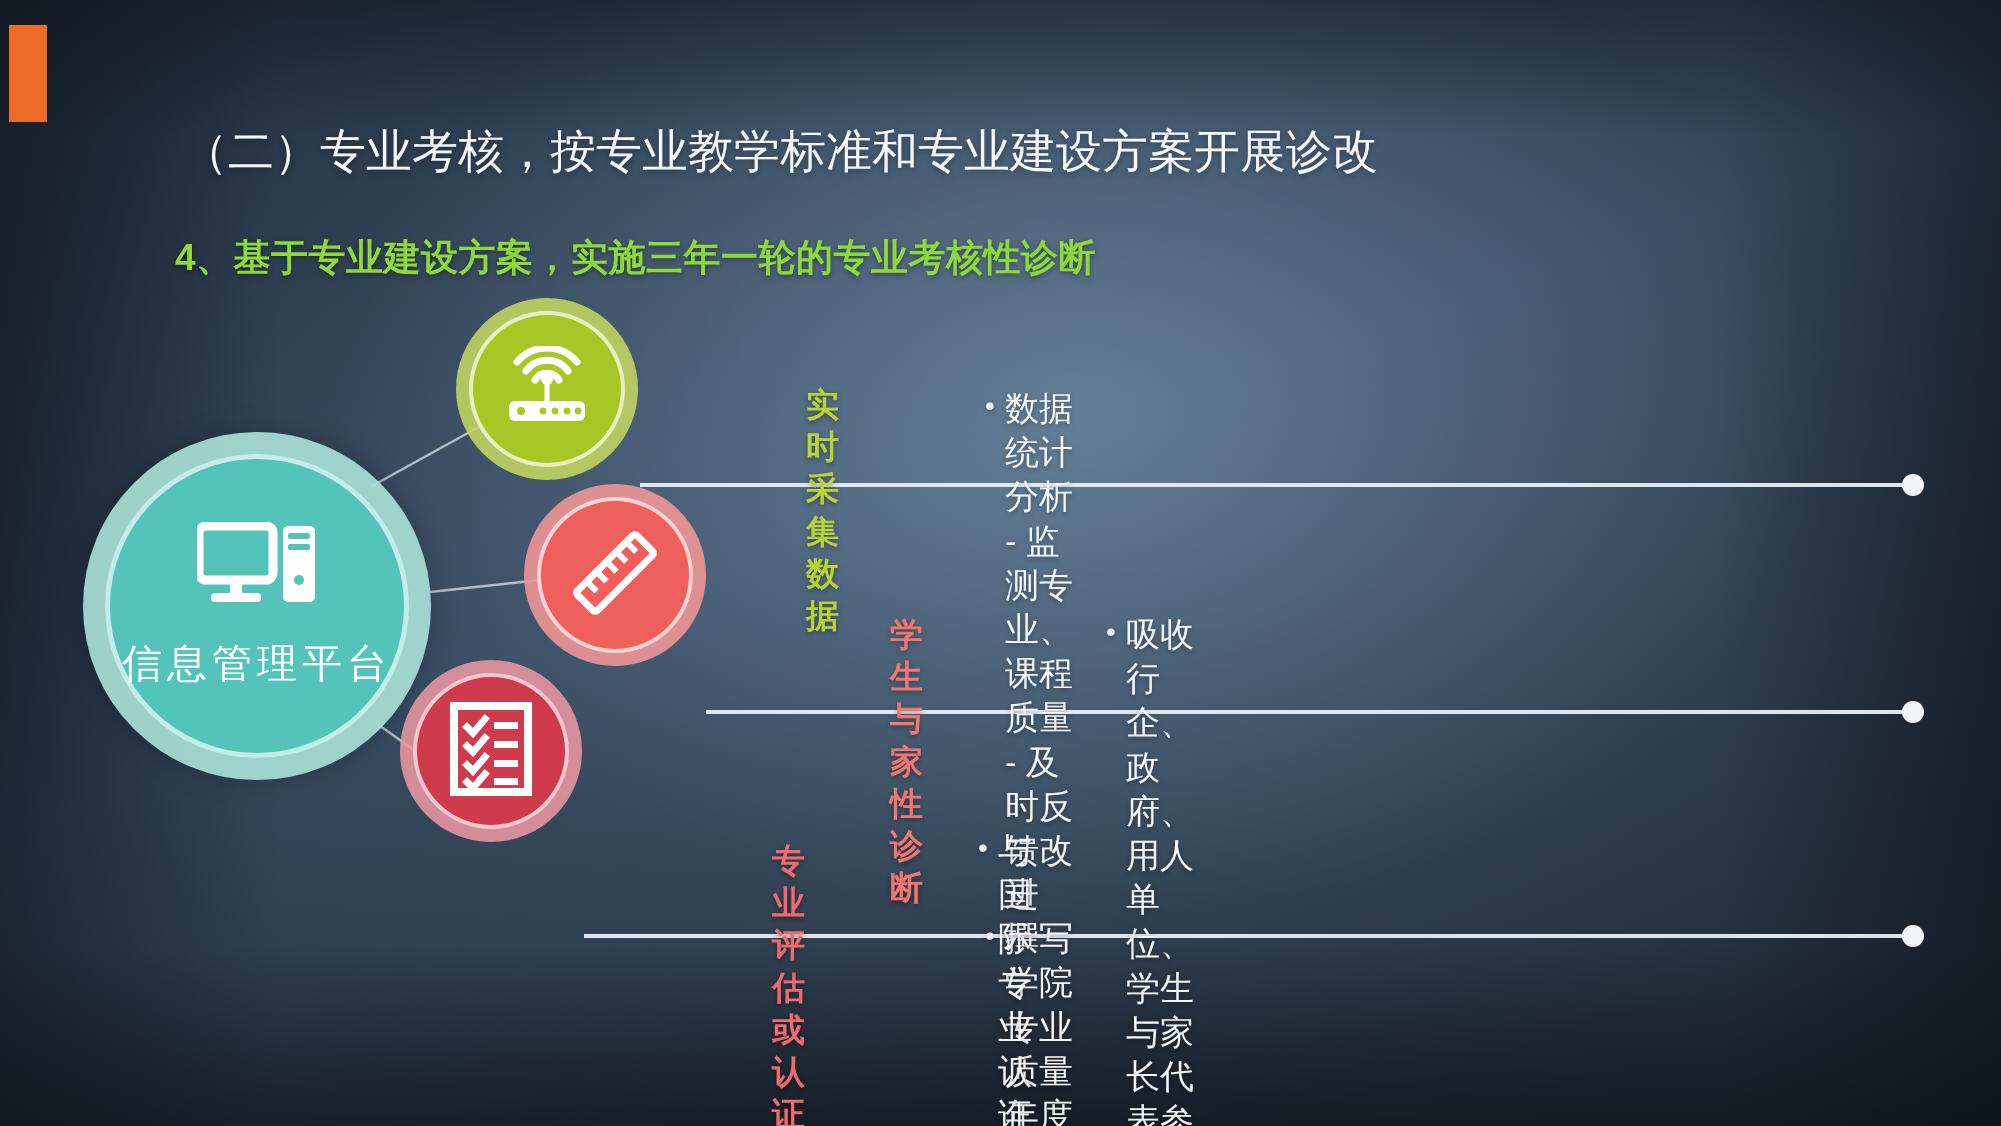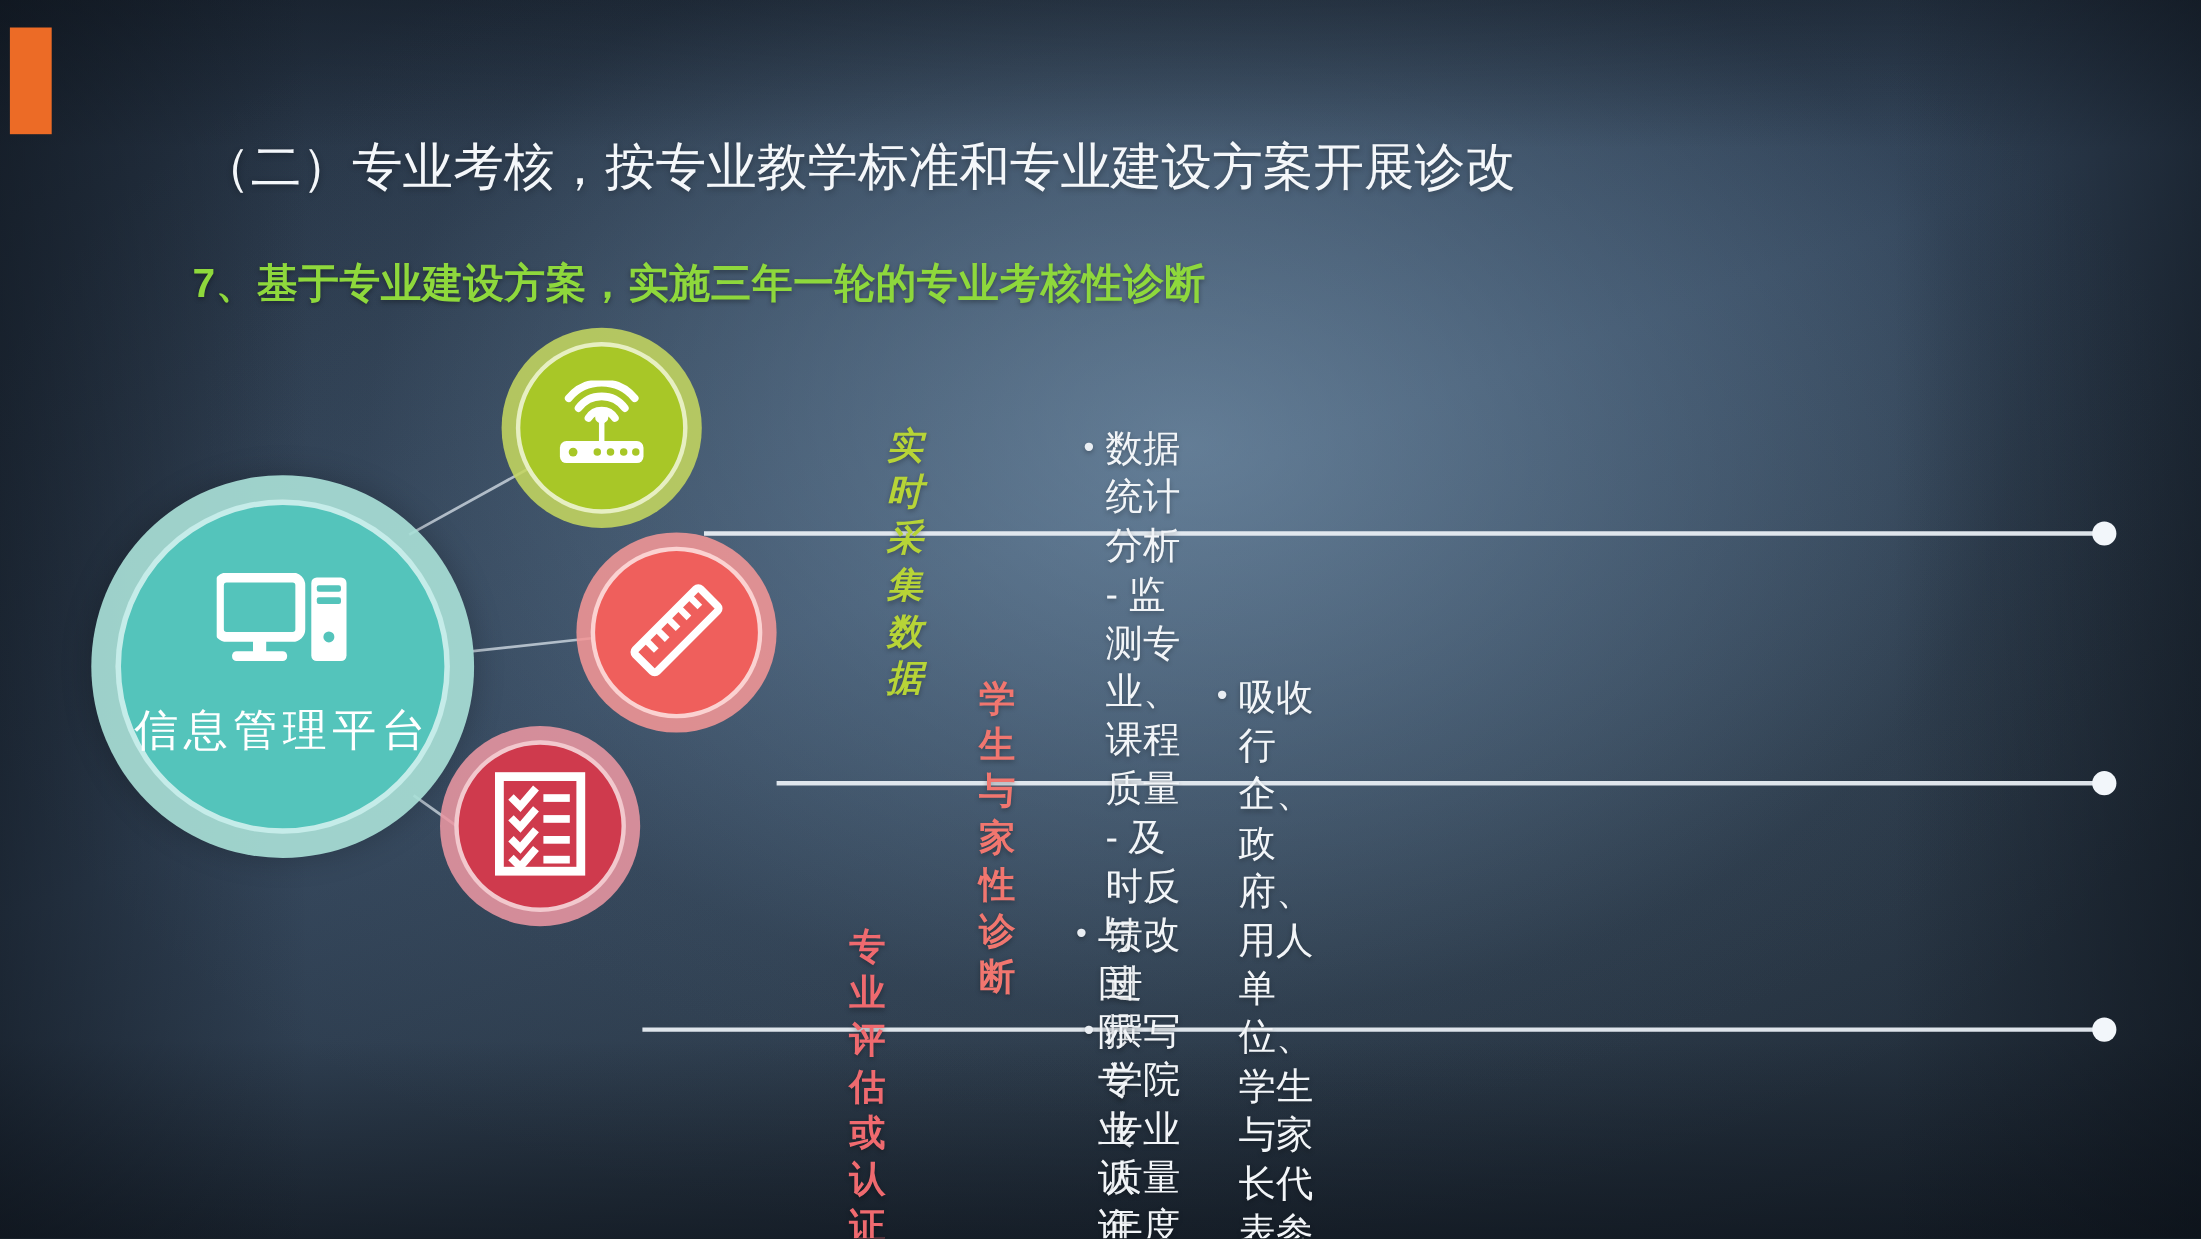--- a/index.html
+++ b/index.html
@@ -167,21 +167,21 @@
   }
   .bullet .txt { white-space: pre-line; }
 </style>
 </head>
 <body>
 
 <div class="slide">
 
   <div class="accent-bar"></div>
   <div class="subtitle-1">（二）专业考核，按专业教学标准和专业建设方案开展诊改</div>
-  <div class="subtitle-2">7、基于专业建设方案，实施三年一轮的专业考核性诊断</div>
+  <div class="subtitle-2">4、基于专业建设方案，实施三年一轮的专业考核性诊断</div>
 
   <div class="diagram">
 
     <svg class="connector-svg" viewBox="0 0 2001 1126">
 
       <line x1="372" y1="486" x2="495" y2="418" stroke="#cfd9e2" stroke-width="2.5" opacity="0.8"></line>
       <line x1="430" y1="592" x2="540" y2="580" stroke="#cfd9e2" stroke-width="2.5" opacity="0.8"></line>
       <line x1="376" y1="723" x2="470" y2="790" stroke="#cfd9e2" stroke-width="2.5" opacity="0.8"></line>
 
       <line x1="640" y1="485" x2="1906" y2="485" stroke="#e8eef4" stroke-width="4" opacity="0.95"></line>
@@ -264,21 +264,21 @@
               <rect x="45" y="40" width="24" height="7"></rect>
               <rect x="45" y="59" width="24" height="7"></rect>
               <rect x="45" y="77" width="24" height="7"></rect>
             </g>
           </svg>
         </span>
       </div>
     </div>
 
     <div class="row">
-      <div class="row-head head-green" style="left:806px; top:384px; white-space:pre-line;font-style:italic;">实时采
+      <div class="row-head head-green" style="left:806px; top:384px; white-space:pre-line;">实时采
 集数据</div>
       <div class="bullets" style="left:975px; top:386px;">
         <div class="bullet">
           <span class="dot">•</span>
           <span class="txt">数据统计分析 - 监测专业、课程质量 - 及时反馈改进</span>
         </div>
         <div class="bullet">
           <span class="dot">•</span>
           <span class="txt">撰写学院专业质量年度报告</span>
         </div>

